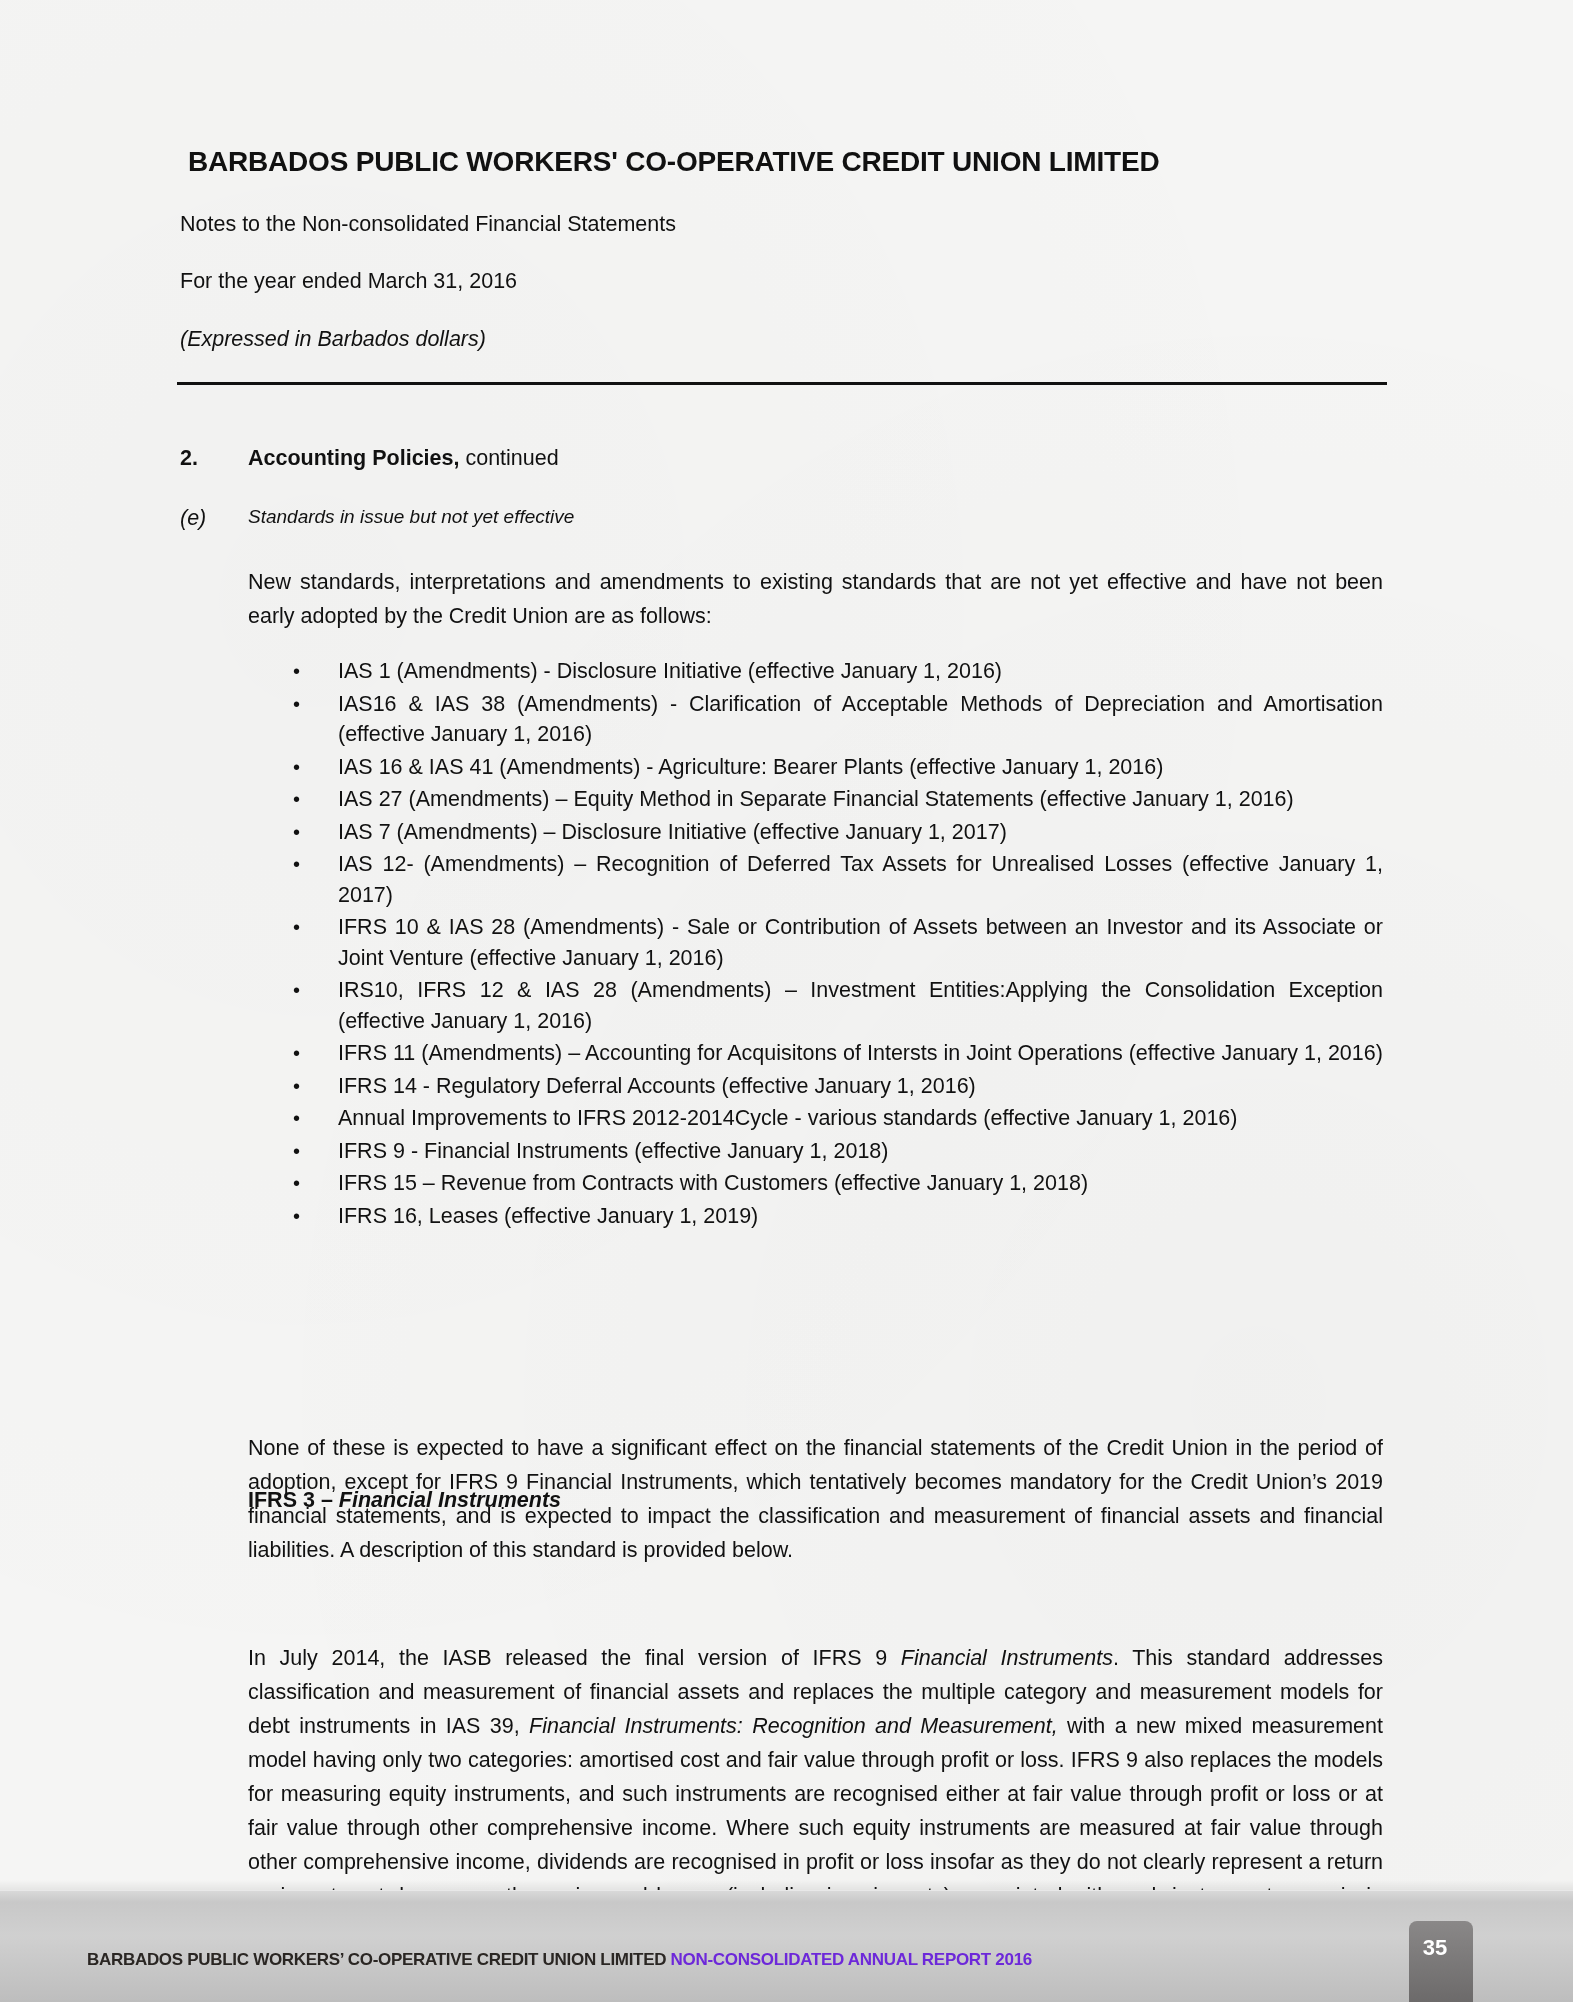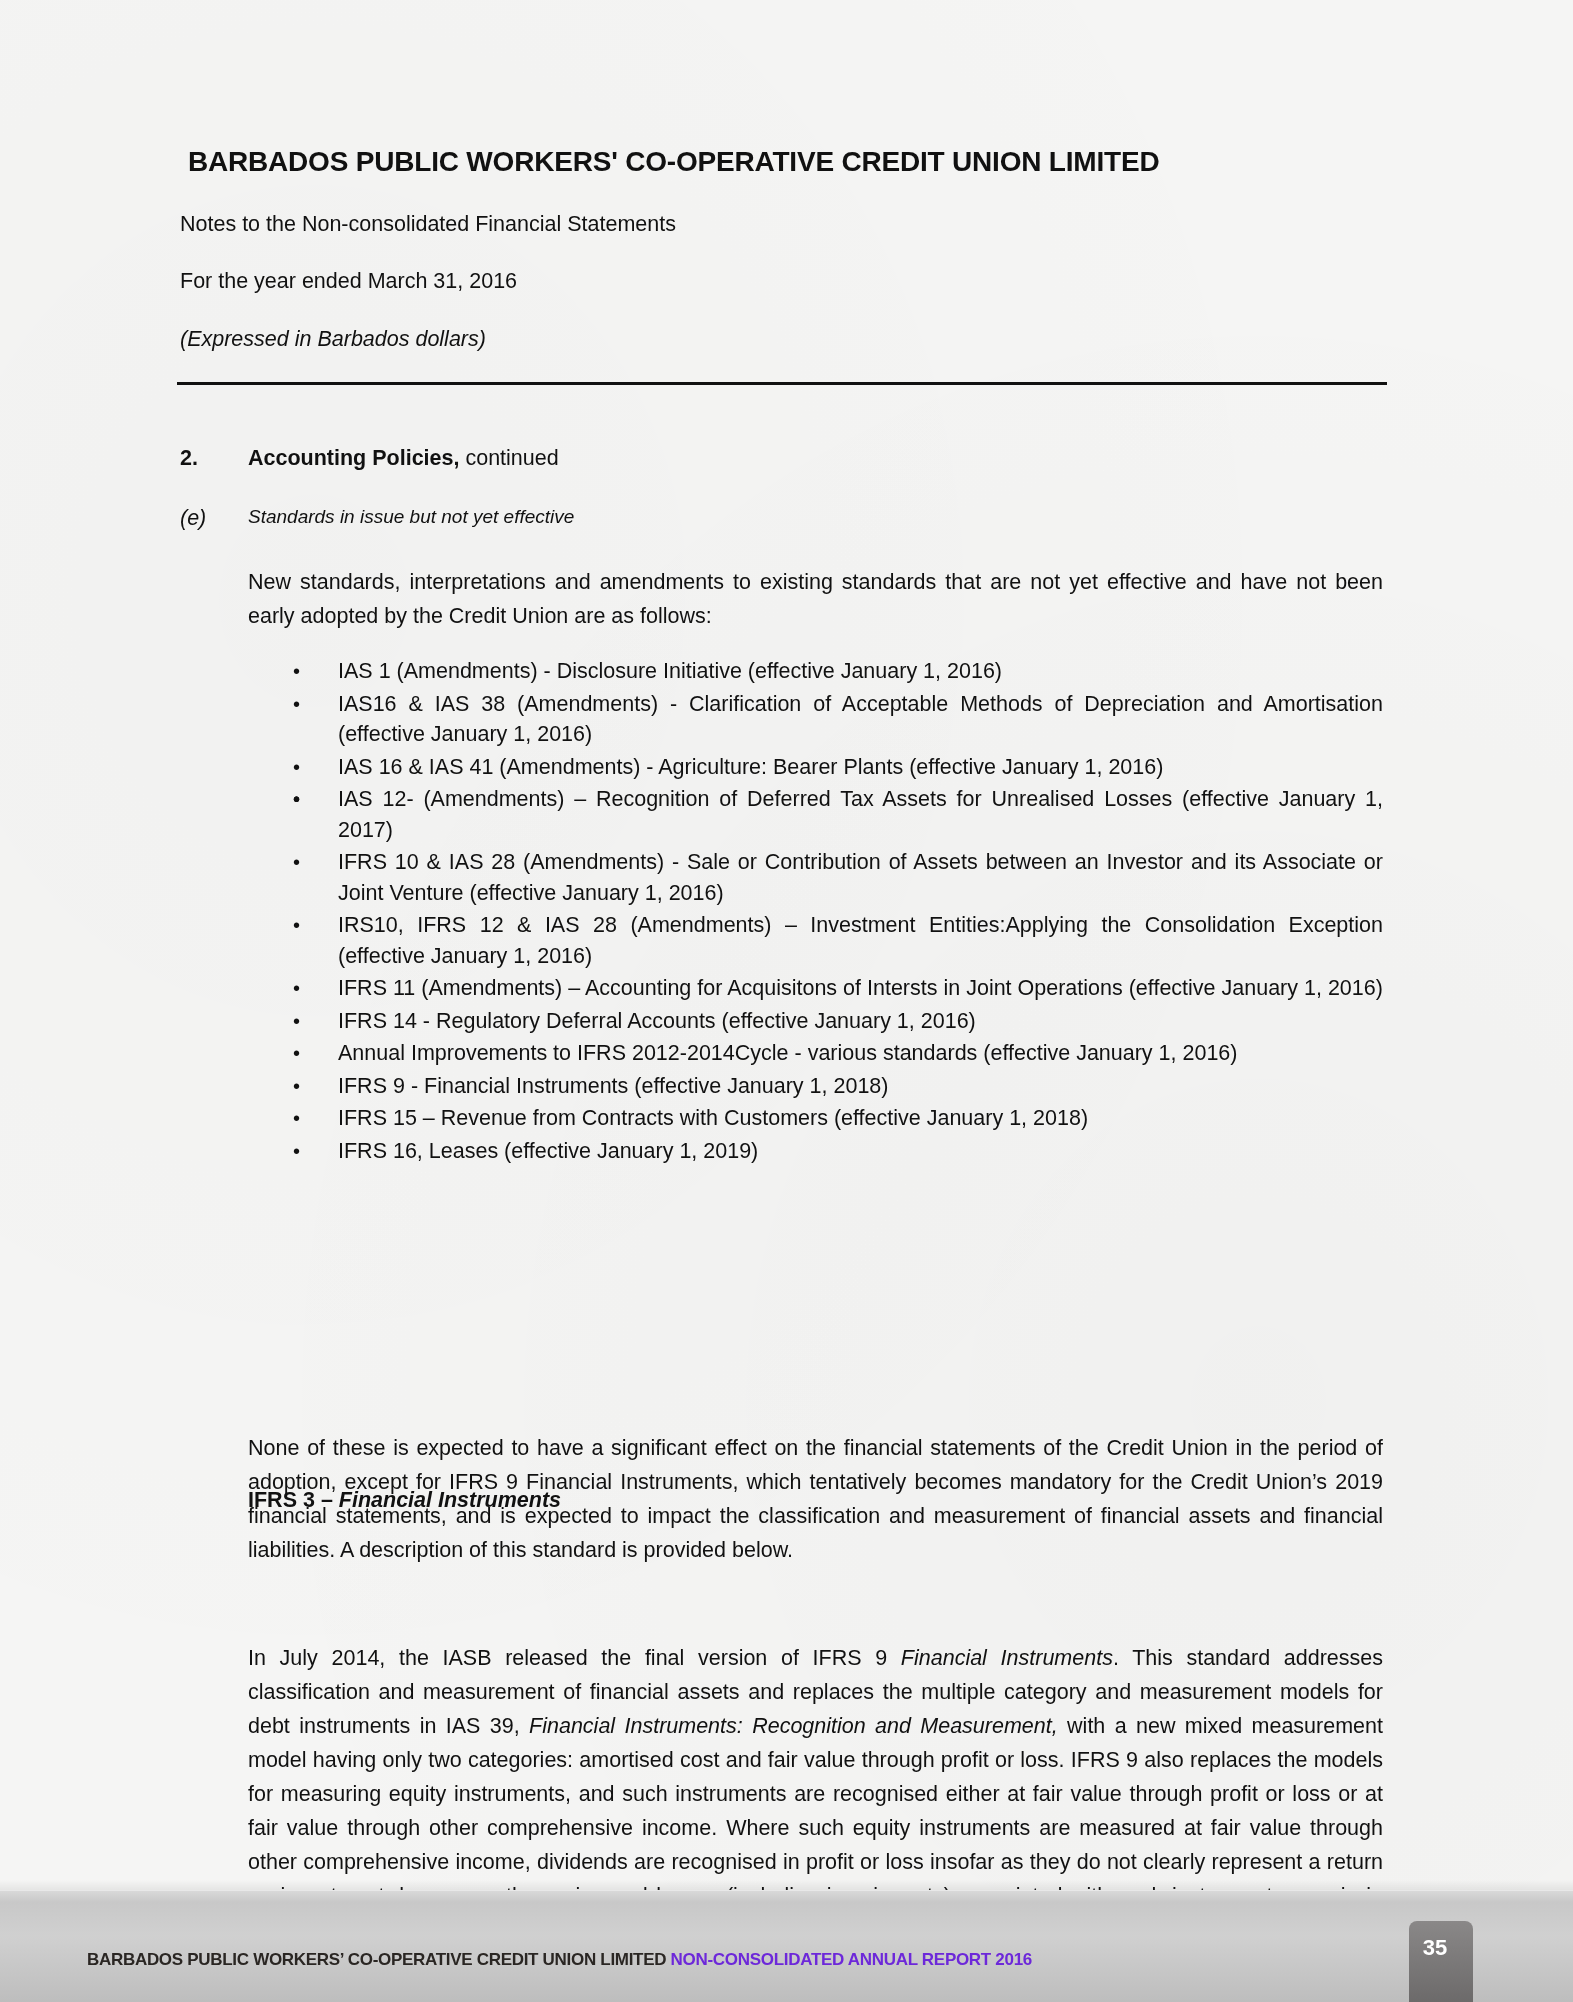--- a/index.html
+++ b/index.html
@@ -100,22 +100,22 @@
 
   <div class="sub-marker">(e)</div>
   <div class="sub-title">Standards in issue but not yet effective</div>
 
   <div class="para p-intro">New standards, interpretations and amendments to existing standards that are not yet effective and have not been early adopted by the Credit Union are as follows:</div>
 
   <ul class="bullets" id="standards-list">
       <li><span class="dot">•</span><span>IAS 1 (Amendments) -  Disclosure Initiative (effective January 1, 2016)</span></li>
       <li><span class="dot">•</span><span>IAS16 &amp; IAS 38 (Amendments) - Clarification of Acceptable Methods of Depreciation and Amortisation (effective January 1, 2016)</span></li>
       <li><span class="dot">•</span><span>IAS 16 &amp; IAS 41 (Amendments) - Agriculture: Bearer Plants (effective January 1, 2016)</span></li>
-      <li><span class="dot">•</span></li>
-      <li><span class="dot">•</span></li>
+      <li><span class="dot">•</span><span>IAS 27 (Amendments) – Equity Method in Separate Financial Statements (effective January 1, 2016)</span></li>
+      <li><span class="dot">•</span><span>IAS 7 (Amendments) – Disclosure Initiative (effective January 1, 2017)</span></li>
       <li><span class="dot">•</span><span>IAS 12- (Amendments) – Recognition of Deferred Tax Assets for Unrealised Losses (effective January 1, 2017)</span></li>
       <li><span class="dot">•</span><span>IFRS 10 &amp; IAS 28 (Amendments) - Sale or Contribution of Assets between an Investor and its Associate or Joint Venture (effective January 1, 2016)</span></li>
       <li><span class="dot">•</span><span>IRS10, IFRS 12 &amp; IAS 28 (Amendments) – Investment Entities:Applying the Consolidation Exception (effective January 1, 2016)</span></li>
       <li><span class="dot">•</span><span>IFRS 11 (Amendments) – Accounting for Acquisitons of Intersts in Joint Operations (effective January 1, 2016)</span></li>
       <li><span class="dot">•</span><span>IFRS 14 - Regulatory Deferral Accounts (effective January 1, 2016)</span></li>
       <li><span class="dot">•</span><span>Annual Improvements to IFRS 2012-2014Cycle - various standards (effective January 1, 2016)</span></li>
       <li><span class="dot">•</span><span>IFRS 9 - Financial Instruments (effective January 1, 2018)</span></li>
       <li><span class="dot">•</span><span>IFRS 15 – Revenue from Contracts with Customers (effective January 1, 2018)</span></li>
       <li><span class="dot">•</span><span>IFRS 16, Leases (effective January 1, 2019)</span></li>
     </ul>

